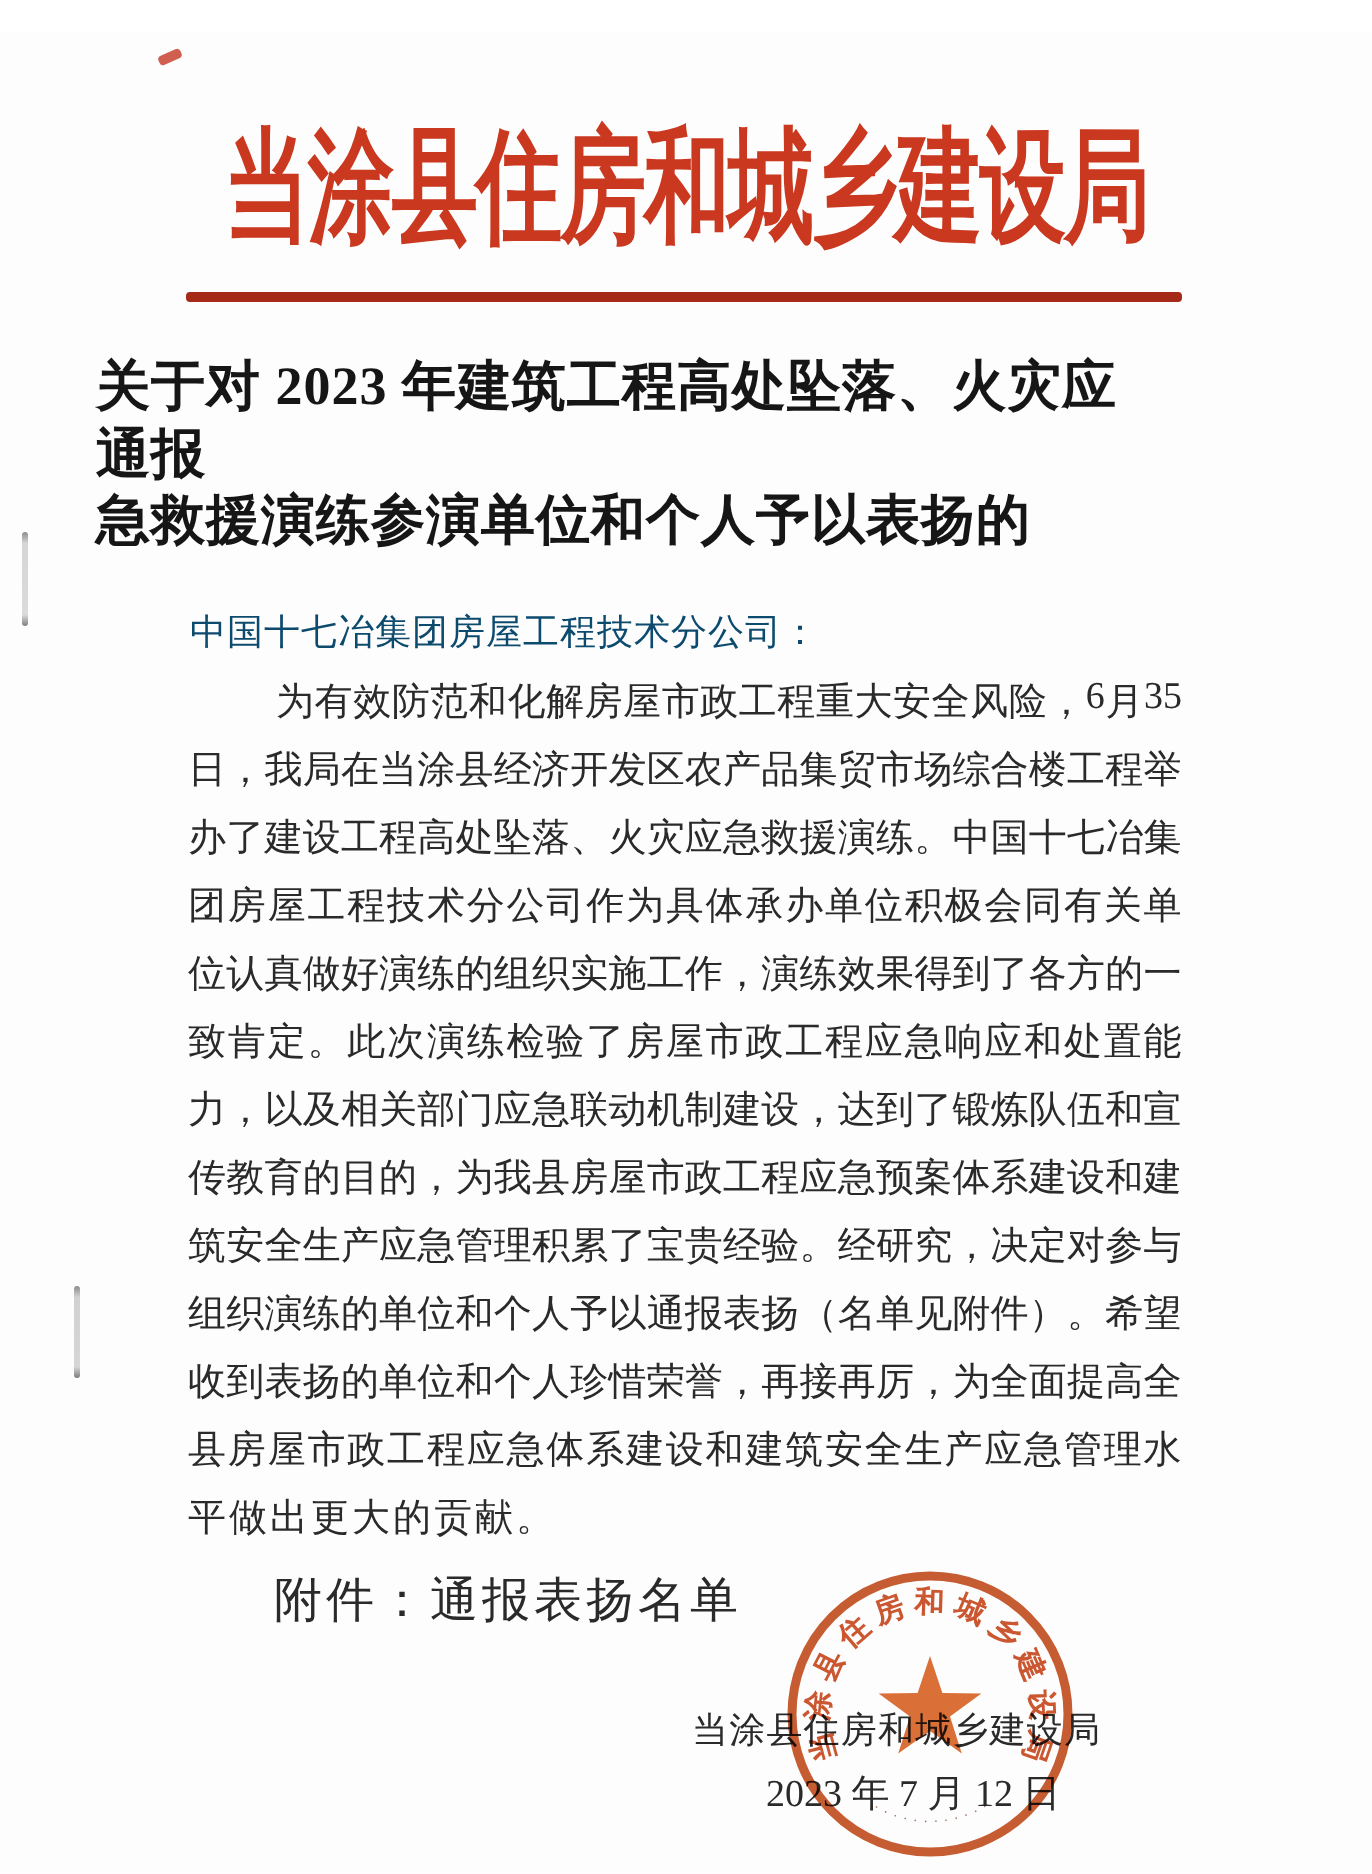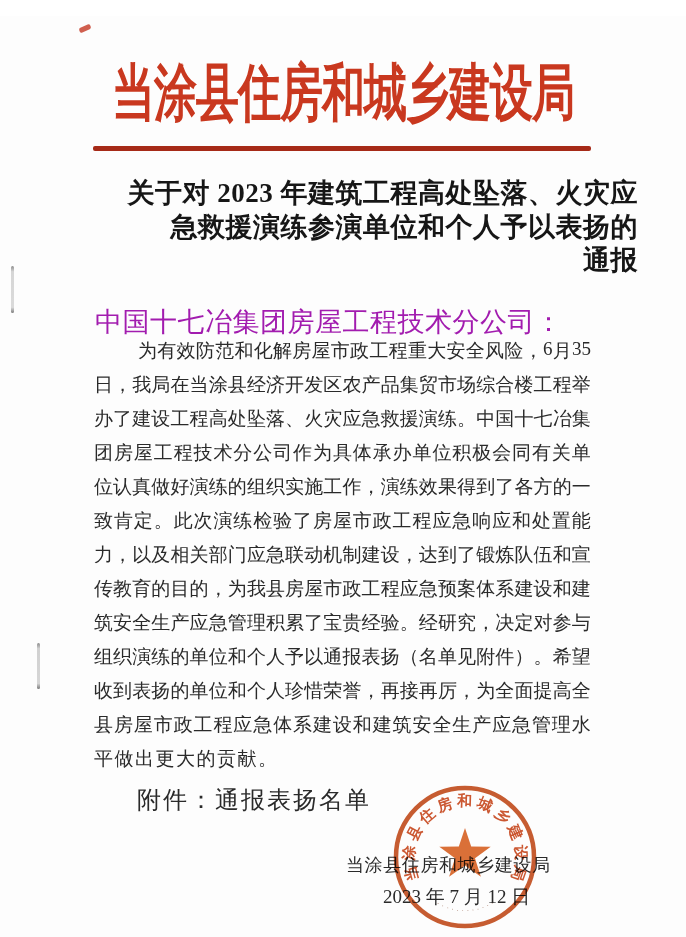--- a/index.html
+++ b/index.html
@@ -26,28 +26,28 @@
     white-space:nowrap;
   }
   .red-rule {
     position:absolute; top:130px; left:93px; width:498px; height:4.5px;
     background:#a62a18; border-radius:2px;
   }
 
   
   .doc-title {
     position:absolute; top:161px; left:48px; width:590px;
-    text-align:right; font-weight:700; color:#161616;
+    text-align:left; font-weight:700; color:#161616;
     font-size:27px; line-height:33.5px; letter-spacing:0.5px;
   }
 
   
   .salutation {
     position:absolute; top:288px; left:95px;
-    font-size:27px; letter-spacing:0.5px; color:#a21caf;
+    font-size:18px; letter-spacing:0.5px; color:#0c4a6e;
     white-space:nowrap;
   }
   .doc-body {
     position:absolute; top:322px; left:94px; width:497px;
   }
   .body-line {
     display:flex; justify-content:space-between;
     height:34px; font-size:19px; color:#2a2a2a;
     align-items:flex-start;
   }
@@ -108,22 +108,22 @@
   <div class="artifact red-tick"></div>
   <div class="artifact vline-a"></div>
   <div class="artifact vline-b"></div>
 
   <div class="agency-header">当涂县住房和城乡建设局</div>
 
   <div class="red-rule"></div>
 
   <div class="doc-title">
       <div class="title-line">关于对 2023 年建筑工程高处坠落、火灾应</div>
+      <div class="title-line">通报</div>
       <div class="title-line">急救援演练参演单位和个人予以表扬的</div>
-      <div class="title-line">通报</div>
     </div>
 
   <div class="salutation">中国十七冶集团房屋工程技术分公司：</div>
 
   <div class="doc-body">
       <div class="body-line indent">
         <span>为</span>
         <span>有</span>
         <span>效</span>
         <span>防</span>

